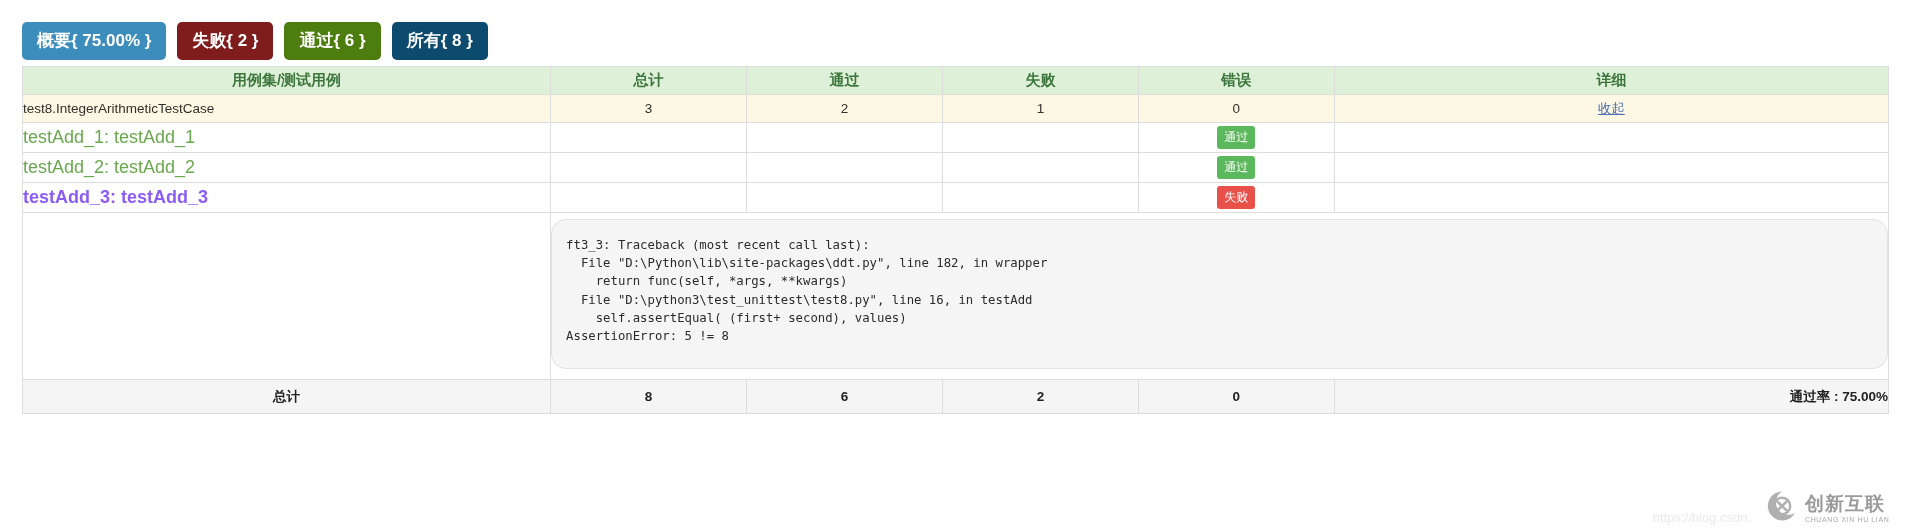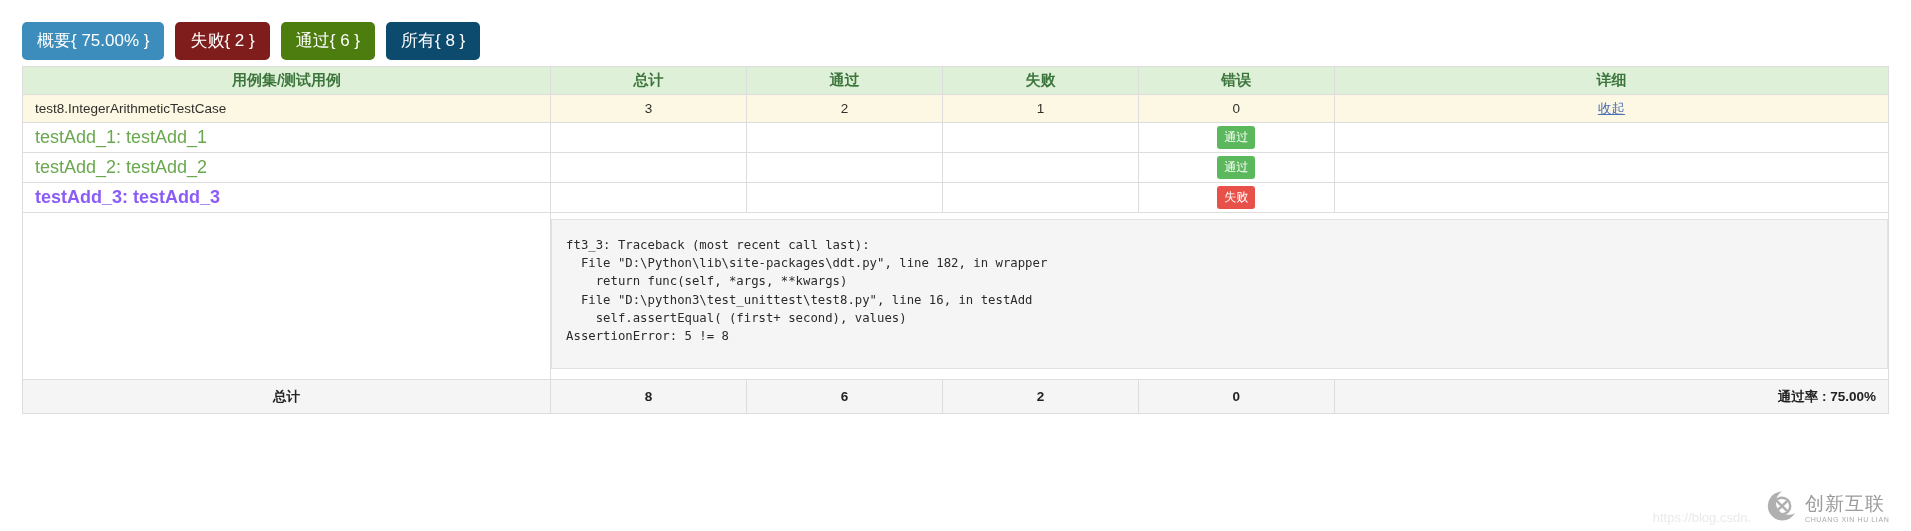--- a/index.html
+++ b/index.html
@@ -27,20 +27,21 @@
   .btn {
     border: none;
     border-radius: 5px;
     color: #ffffff;
     font-size: 17px;
     line-height: 1;
     padding: 10px 15px 11px 15px;
     cursor: pointer;
     white-space: nowrap;
     font-family: "Liberation Sans", "DejaVu Sans", sans-serif;
+    font-weight: bold;
   }
   .btn-summary { background: #3c8dbc; }
   .btn-fail    { background: #7f1d1d; }
   .btn-pass    { background: #4d7c0f; }
   .btn-all     { background: #0c4a6e; }
 
   
   .table-wrap {
     margin: 0 22px;
     width: calc(100% - 44px);
@@ -48,21 +49,21 @@
   table.report {
     width: 100%;
     border-collapse: collapse;
     table-layout: fixed;
     font-size: 13.5px;
     color: #333;
   }
   table.report th,
   table.report td {
     border: 1px solid #dddddd;
-    padding: 0 12px;
+    padding: 0 0;
     height: 28px;
     vertical-align: middle;
   }
   thead th {
     background: #dff0d8;
     color: #3c763d;
     font-weight: bold;
     text-align: center;
     font-size: 15px;
     height: 32px;
@@ -114,21 +115,21 @@
   }
   .badge-pass { background: #5cb85c; }
   .badge-fail { background: #e8504a; }
   td.badge-cell { text-align: center; }
 
   
   tr.trace-row td { background: #ffffff; padding: 6px 0 10px 0; }
   .trace-box {
     background: #f5f5f5;
     border: 1px solid #e2e2e2;
-    border-radius: 0;
+    border-radius: 15px;
     padding: 16px 14px;
     min-height: 150px;
     font-family: "DejaVu Sans Mono", "Liberation Mono", monospace;
     font-size: 12.3px;
     line-height: 1.48;
     color: #2b2b2b;
     white-space: pre;
     overflow: hidden;
   }
 
@@ -151,21 +152,21 @@
     display: flex;
     align-items: center;
     gap: 6px;
     padding-left: 10px;
     background: rgba(255,255,255,0.55);
     pointer-events: none;
   }
   .wm-logo { flex: 0 0 auto; }
   .wm-text { display: flex; flex-direction: column; line-height: 1; }
   .wm-cn {
-    font-size: 19px; color: #9b9b9b; font-weight: normal;
+    font-size: 19px; color: #9b9b9b; font-weight: bold;
     letter-spacing: 1px;
   }
   .wm-en {
     font-size: 7px; color: #a9a9a9; letter-spacing: 0.6px;
     margin-top: 3px;
   }
   .url-ghost {
     position: absolute;
     right: 160px;
     bottom: 6px;

